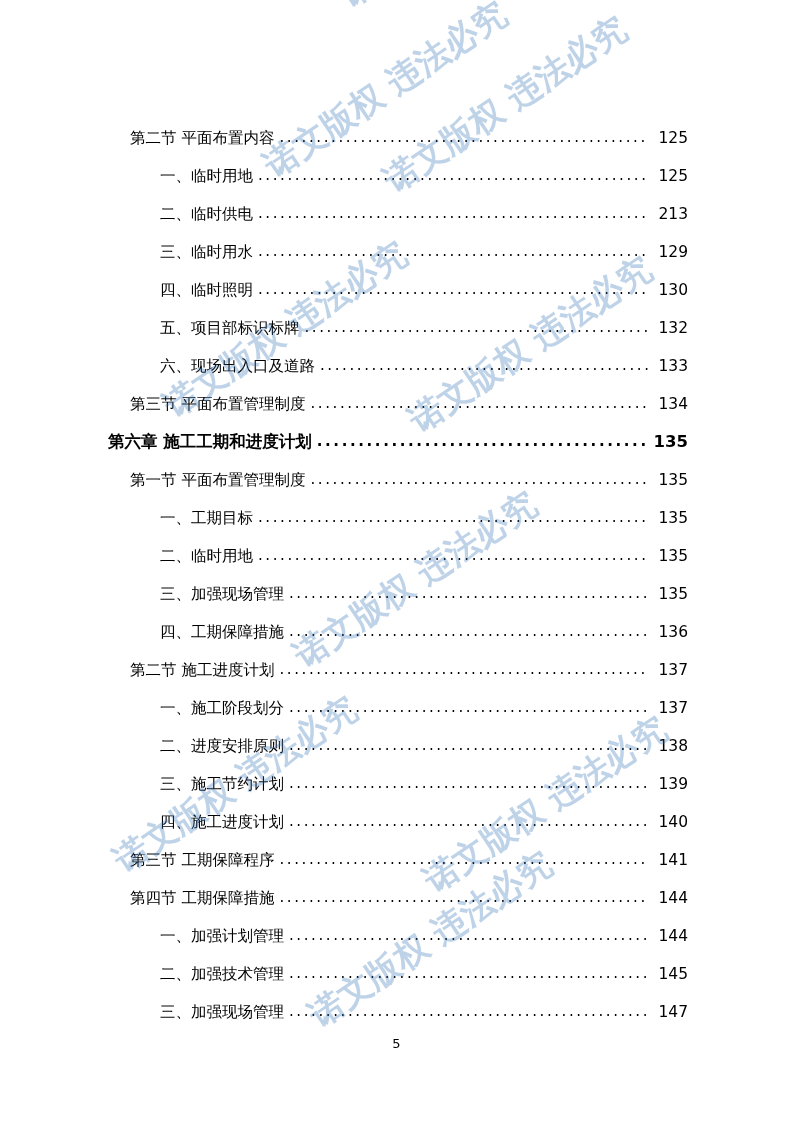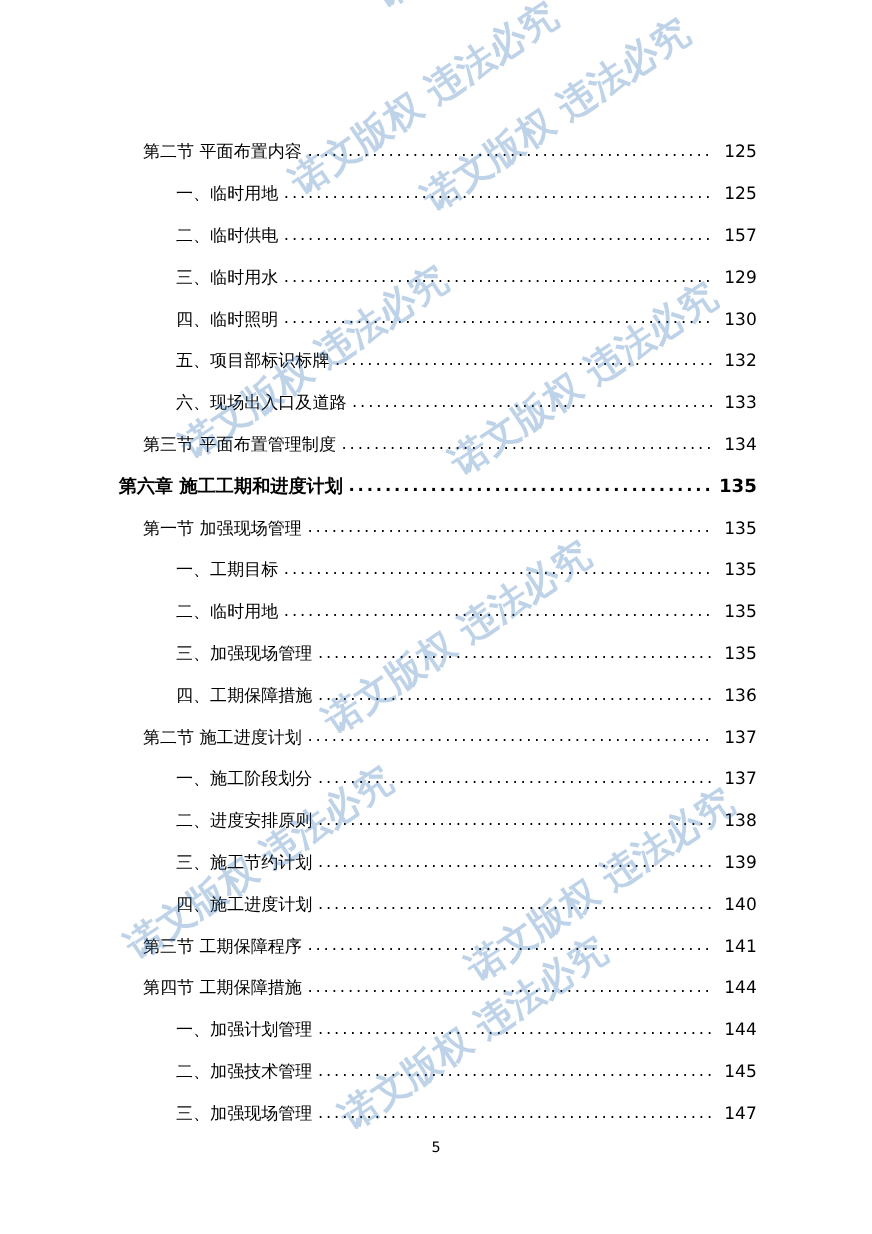--- a/index.html
+++ b/index.html
@@ -109,21 +109,21 @@
         <span class="page">125</span>
       </div>
       <div class="row lvl-sub">
         <span class="label">一、临时用地</span>
         <span class="dots">.....................................................................</span>
         <span class="page">125</span>
       </div>
       <div class="row lvl-sub">
         <span class="label">二、临时供电</span>
         <span class="dots">.....................................................................</span>
-        <span class="page">157</span>
+        <span class="page">213</span>
       </div>
       <div class="row lvl-sub">
         <span class="label">三、临时用水</span>
         <span class="dots">.....................................................................</span>
         <span class="page">129</span>
       </div>
       <div class="row lvl-sub">
         <span class="label">四、临时照明</span>
         <span class="dots">.....................................................................</span>
         <span class="page">130</span>
@@ -142,21 +142,21 @@
         <span class="label">第三节  平面布置管理制度</span>
         <span class="dots">.....................................................................</span>
         <span class="page">134</span>
       </div>
       <div class="row lvl-chap chapter">
         <span class="label">第六章  施工工期和进度计划</span>
         <span class="dots">.....................................................................</span>
         <span class="page">135</span>
       </div>
       <div class="row lvl-sec">
-        <span class="label">第一节  加强现场管理</span>
+        <span class="label">第一节  平面布置管理制度</span>
         <span class="dots">.....................................................................</span>
         <span class="page">135</span>
       </div>
       <div class="row lvl-sub">
         <span class="label">一、工期目标</span>
         <span class="dots">.....................................................................</span>
         <span class="page">135</span>
       </div>
       <div class="row lvl-sub">
         <span class="label">二、临时用地</span>

